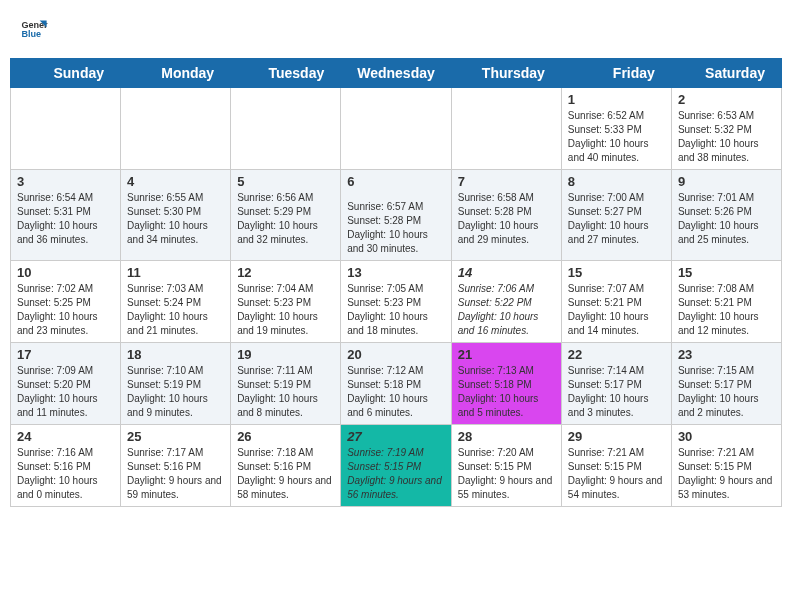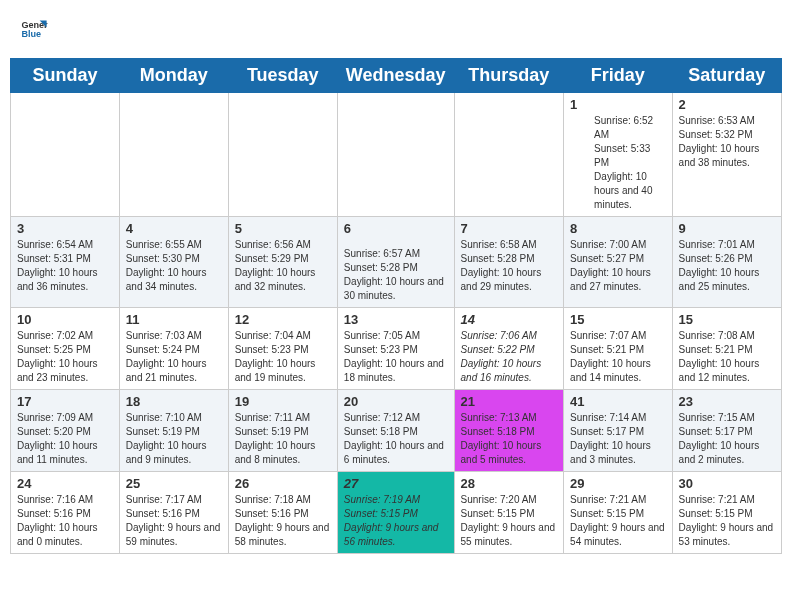--- a/index.html
+++ b/index.html
@@ -38,24 +38,24 @@
       font-size: 16px;
       color: #555;
     }
     .calendar {
       width: 100%;
       border-collapse: collapse;
     }
     .calendar th {
       background: #1a6baa;
       color: #fff;
-      font-size: 18px;
+      font-size: 14px;
       font-weight: bold;
-      padding: 6px 8px;
-      text-align: center;
+      padding: 6px 16px;
+      text-align: right;
       border: 1px solid #1a6baa;
     }
     .calendar td {
       border: 1px solid #ccc;
       vertical-align: top;
       padding: 4px 6px;
       font-size: 10.5px;
       color: #333;
       width: calc(100% / 7);
       min-height: 80px;
@@ -117,21 +117,21 @@
   </thead>
   <tbody id="calendar-body">
   <tr>
         <td class="empty"></td>
         <td class="empty"></td>
         <td class="empty"></td>
         <td class="empty"></td>
         <td class="empty"></td>
         <td style="background: rgb(255, 255, 255);">
           <span class="day-num">1</span>
-          <div class="day-info" style="white-space: pre-line; margin-left: 24px;">Sunrise: 6:52 AM
+          <div class="day-info" style="white-space: pre-line;">Sunrise: 6:52 AM
 Sunset: 5:33 PM
 Daylight: 10 hours and 40 minutes.</div>
         </td>
         <td style="background: rgb(255, 255, 255);">
           <span class="day-num">2</span>
           <div class="day-info" style="white-space: pre-line;">Sunrise: 6:53 AM
 Sunset: 5:32 PM
 Daylight: 10 hours and 38 minutes.</div>
         </td>
       </tr>
@@ -248,21 +248,21 @@
 Sunset: 5:18 PM
 Daylight: 10 hours and 6 minutes.</div>
         </td>
         <td style="background: #d946ef;">
           <span class="day-num">21</span>
           <div class="day-info" style="white-space: pre-line;">Sunrise: 7:13 AM
 Sunset: 5:18 PM
 Daylight: 10 hours and 5 minutes.</div>
         </td>
         <td style="background: rgb(240, 244, 248);">
-          <span class="day-num">41</span>
+          <span class="day-num">22</span>
           <div class="day-info" style="white-space: pre-line;">Sunrise: 7:14 AM
 Sunset: 5:17 PM
 Daylight: 10 hours and 3 minutes.</div>
         </td>
         <td style="background: rgb(240, 244, 248);">
           <span class="day-num">23</span>
           <div class="day-info" style="white-space: pre-line;">Sunrise: 7:15 AM
 Sunset: 5:17 PM
 Daylight: 10 hours and 2 minutes.</div>
         </td>

